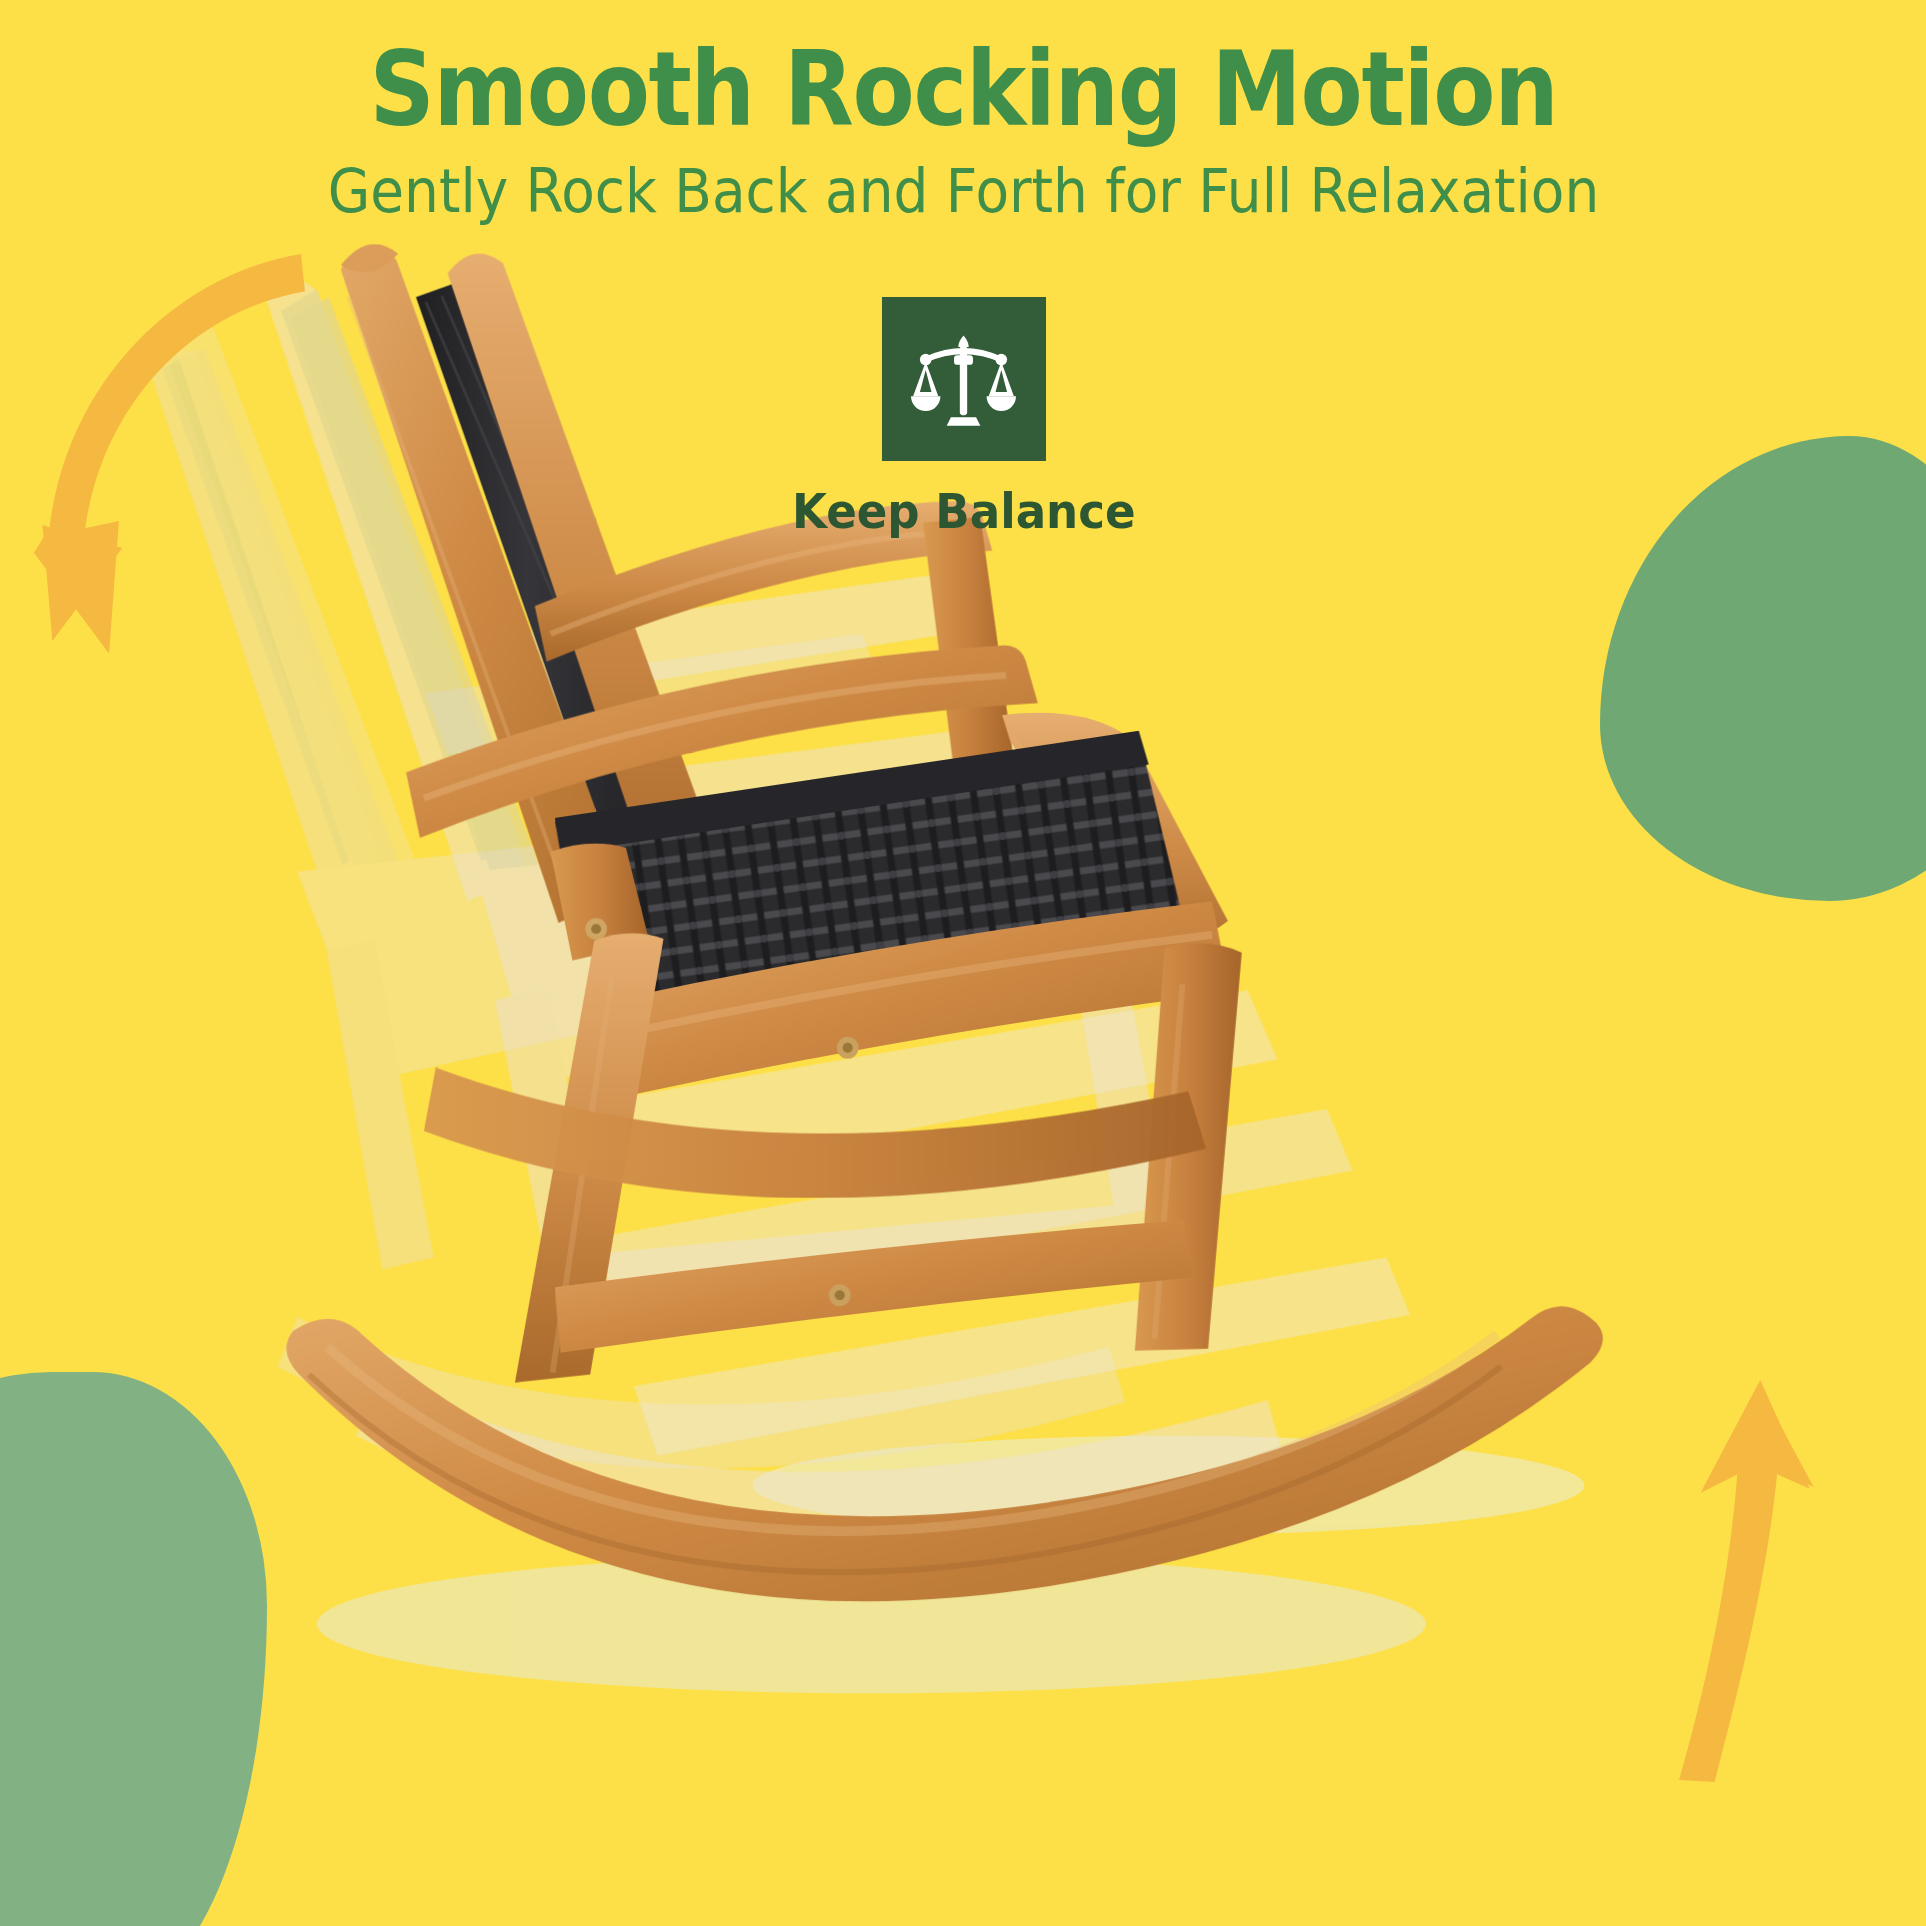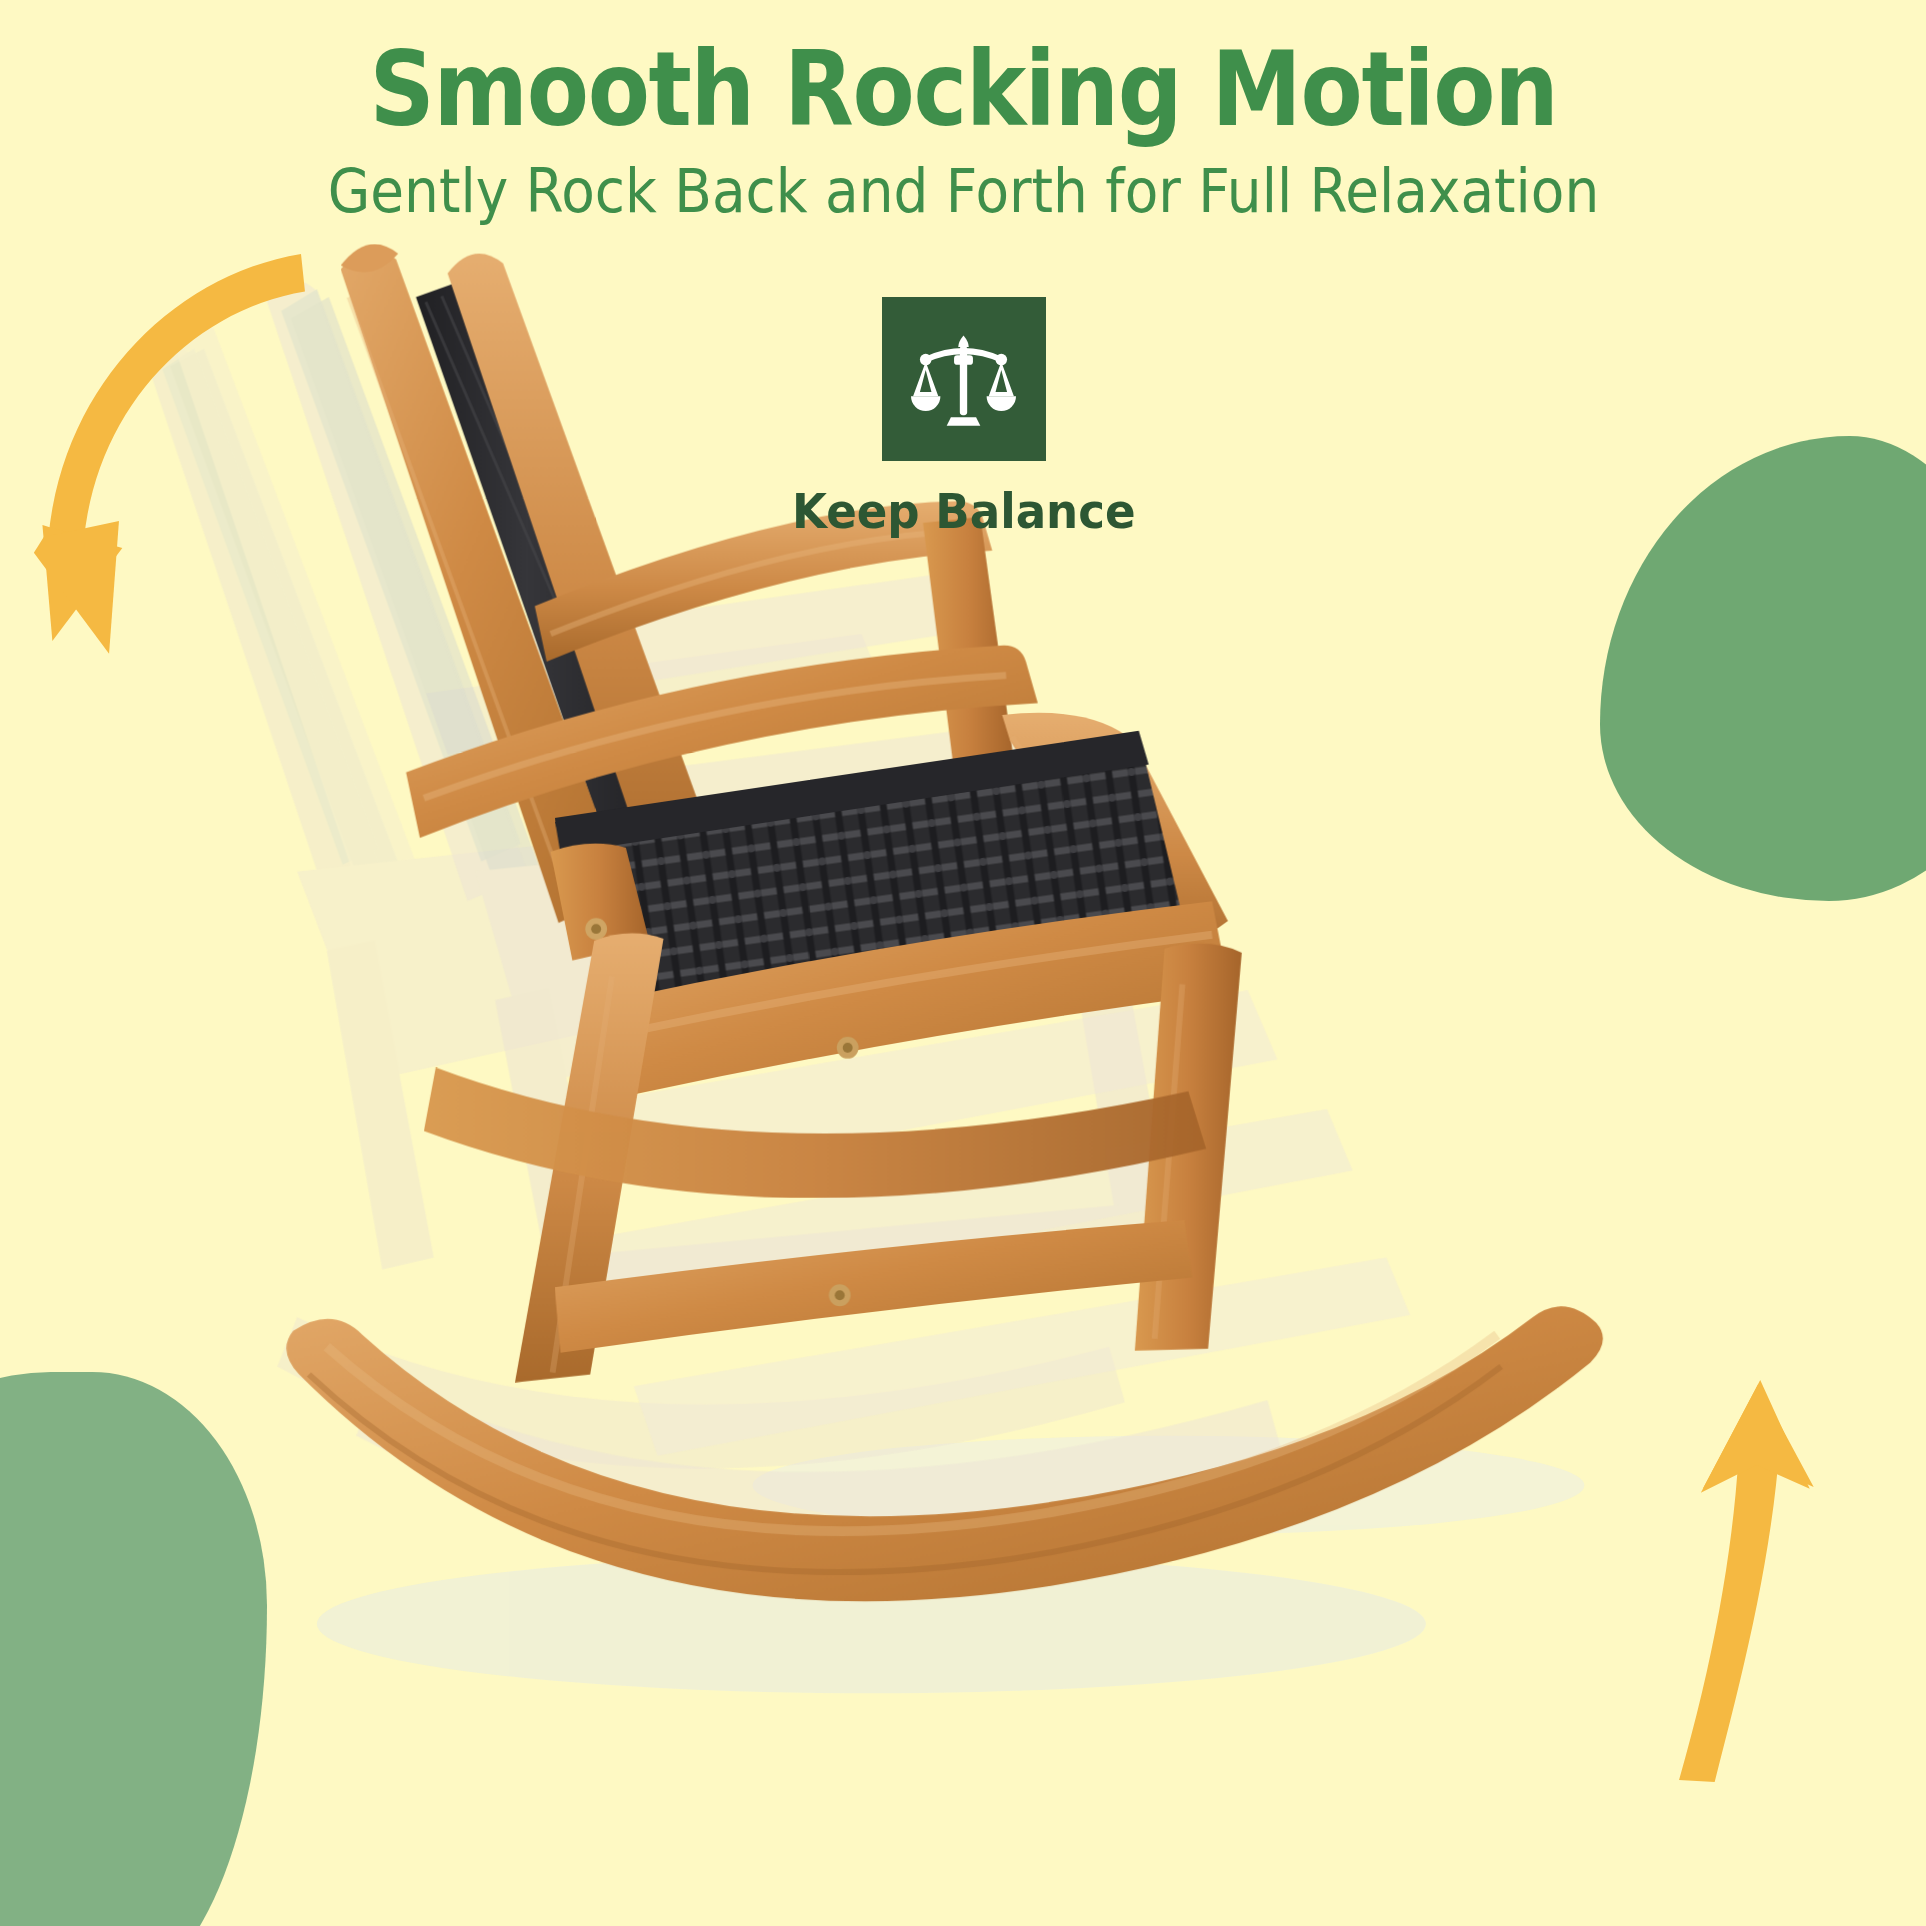--- a/index.html
+++ b/index.html
@@ -5,21 +5,21 @@
 <style>
   html, body {
     margin: 0;
     padding: 0;
     background: #ffffff;
   }
   #stage {
     position: relative;
     width: 1927px;
     height: 1927px;
-    background: #fef9c3;
+    background: #fde047;
     overflow: hidden;
     font-family: "Liberation Sans", "DejaVu Sans", sans-serif;
   }
 
   
   .blob {
     position: absolute;
     pointer-events: none;
   }
   #blob-right {

